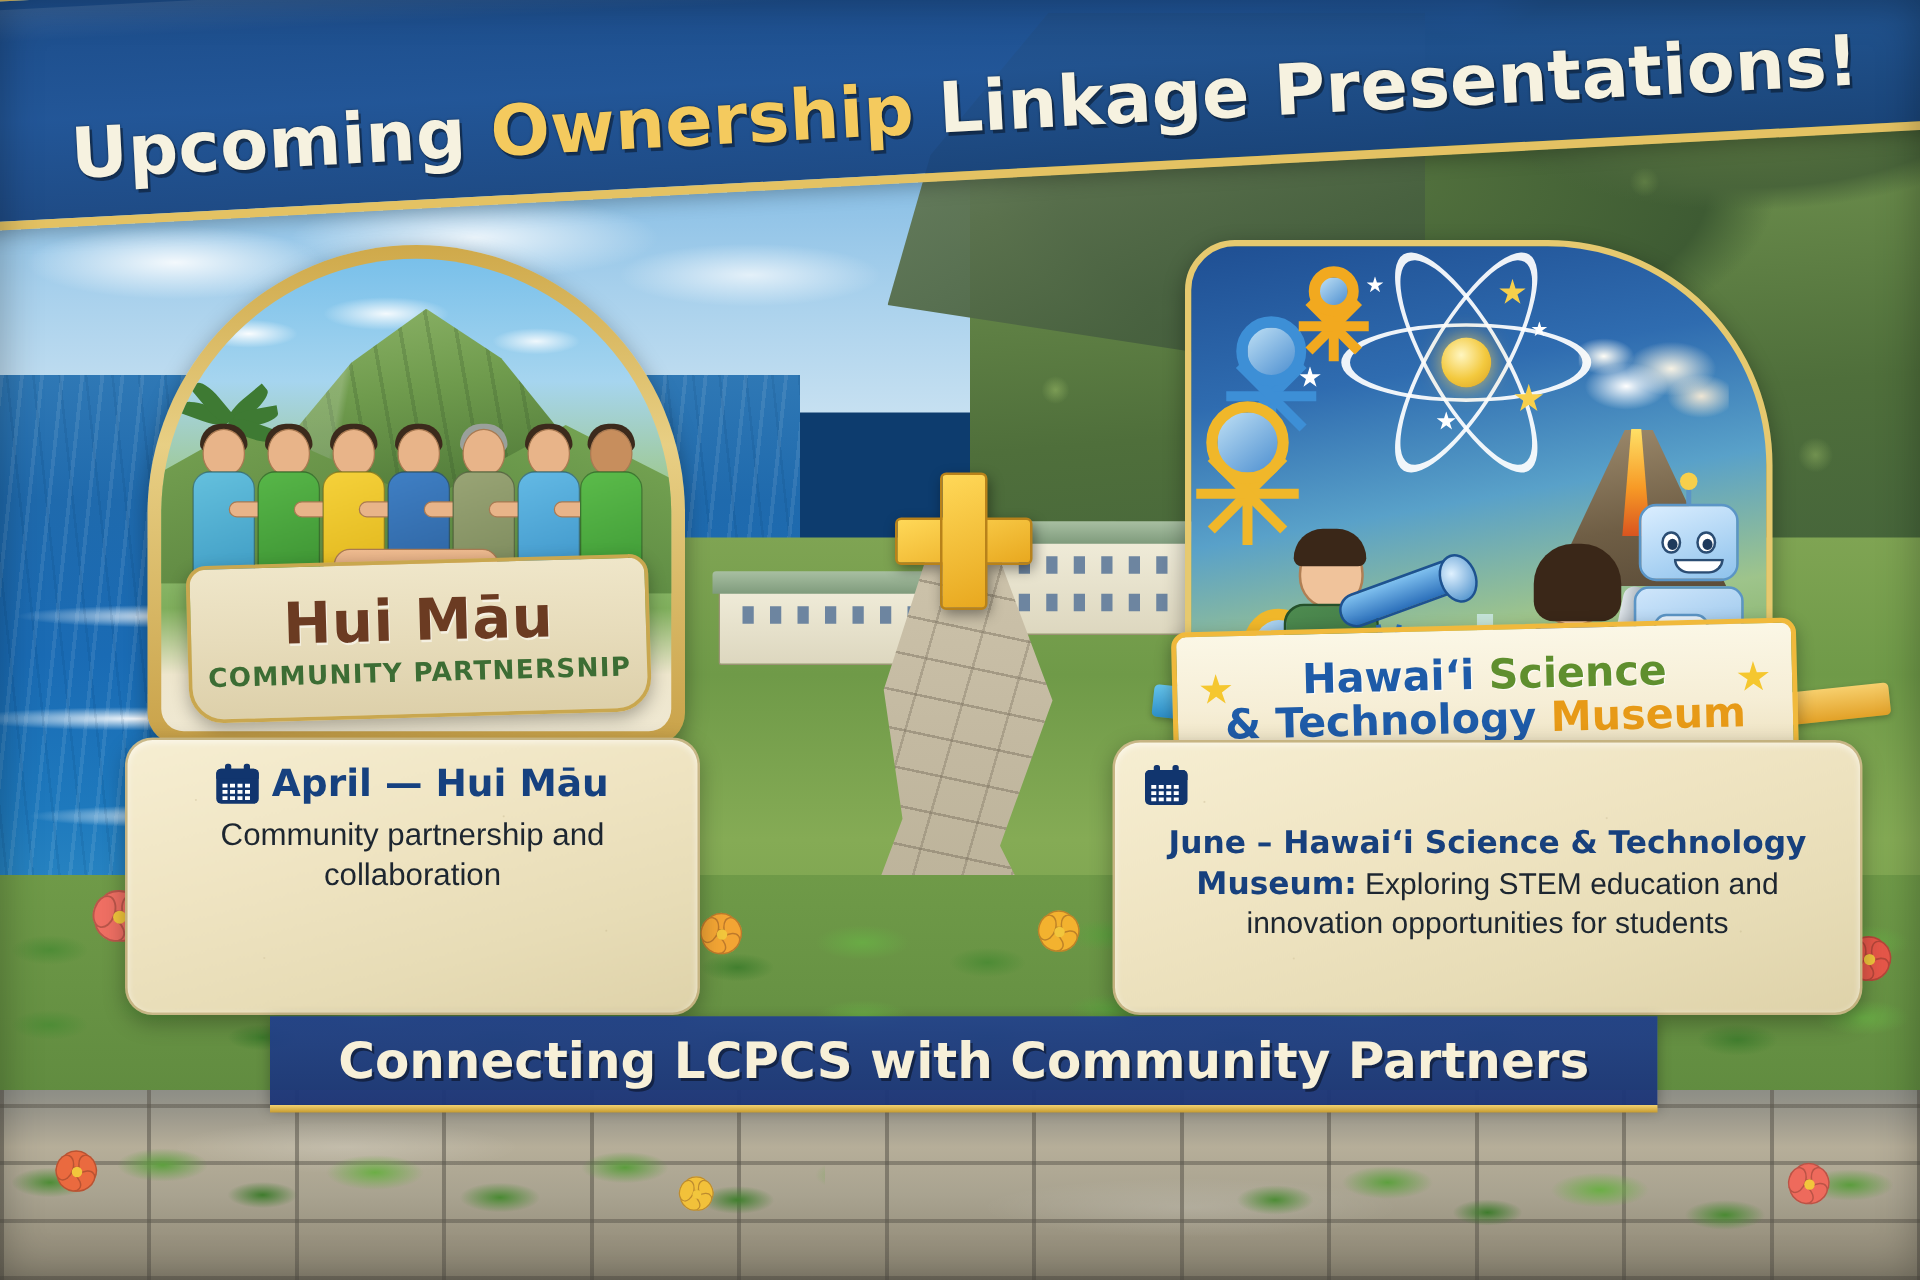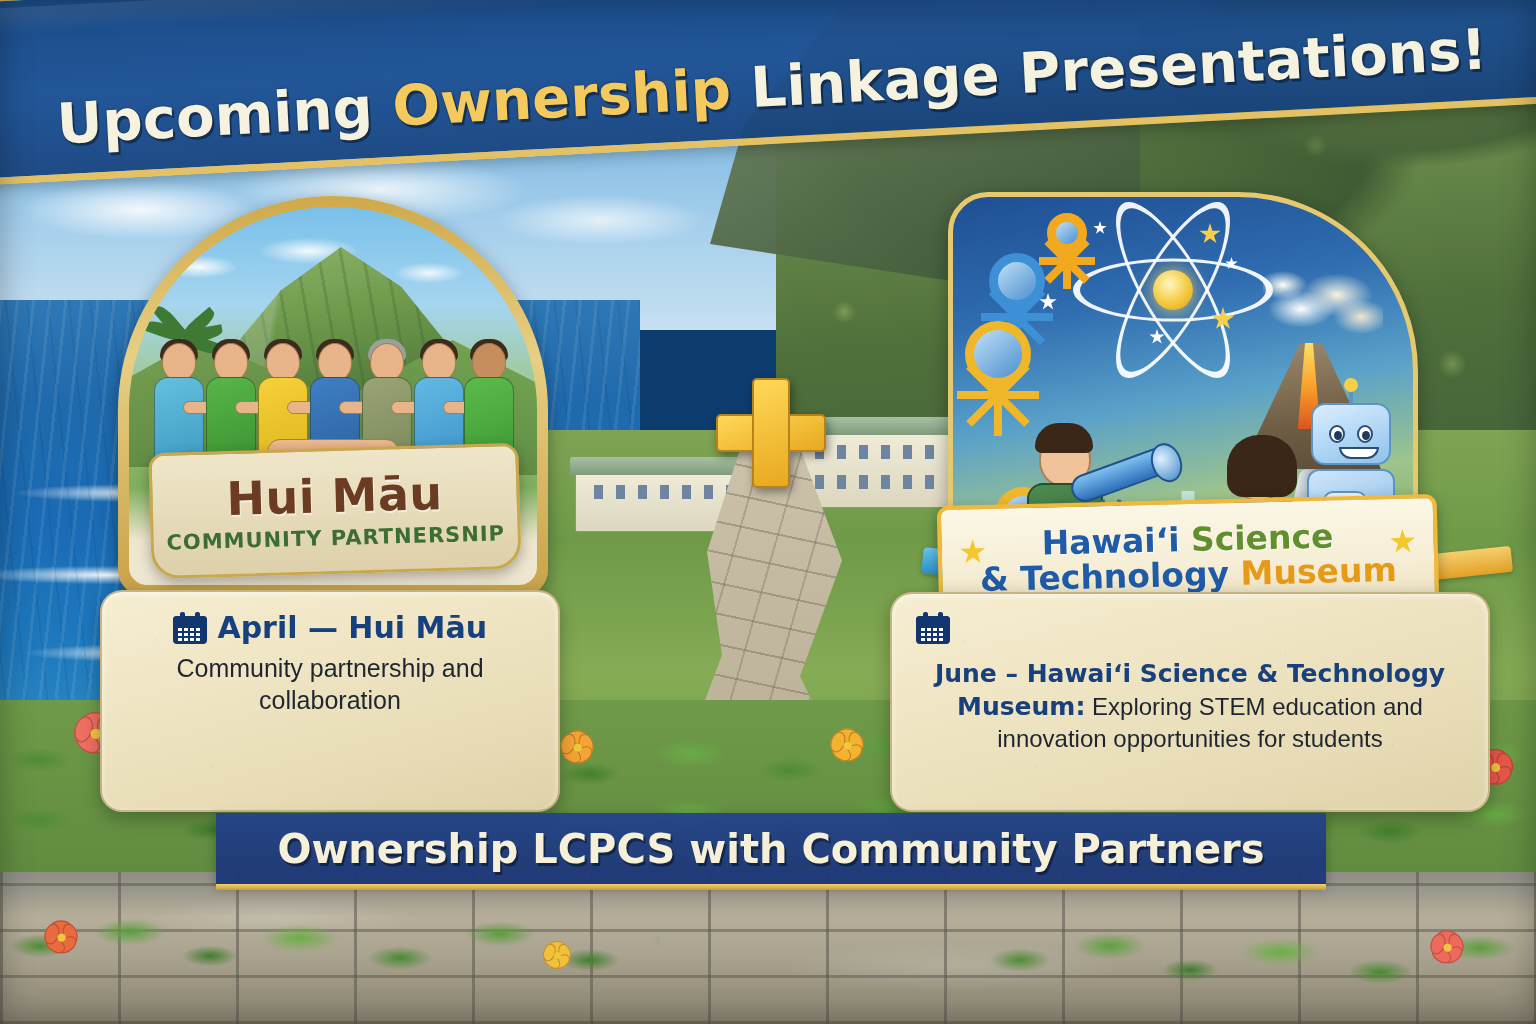--- a/index.html
+++ b/index.html
@@ -900,18 +900,18 @@
         <span class="cell" style="left:5px;top:26px"></span><span class="cell" style="left:11px;top:26px"></span>
         <span class="cell" style="left:17px;top:26px"></span><span class="cell" style="left:23px;top:26px"></span>
       </span>
     </div>
     <div class="card-body">
       <span class="rc-head">June – Hawaiʻi Science &amp; Technology Museum:</span><span> Exploring STEM education and innovation opportunities for students</span>
     </div>
   </div>
 
   <div id="bottom-banner">
-    <div class="t">Ownership LCPCS with Community Partners</div>
+    <div class="t">Connecting LCPCS with Community Partners</div>
   </div>
   <div id="bottom-rule"></div>
 
   <div id="edge"></div>
 </div>
 
 </body></html>

